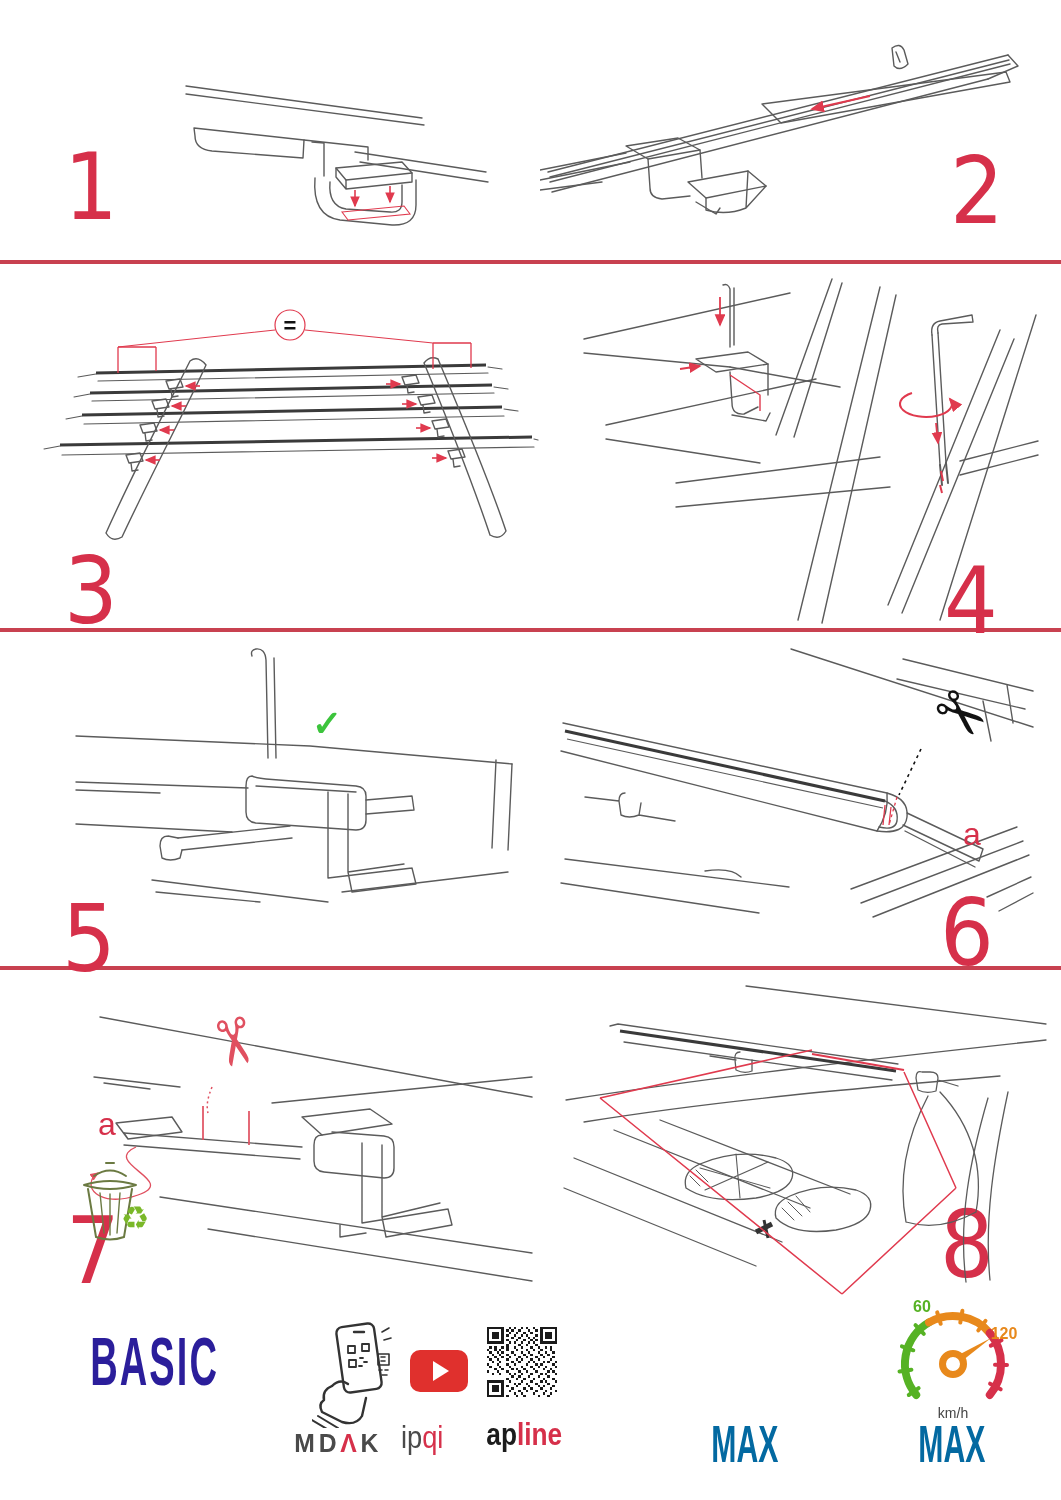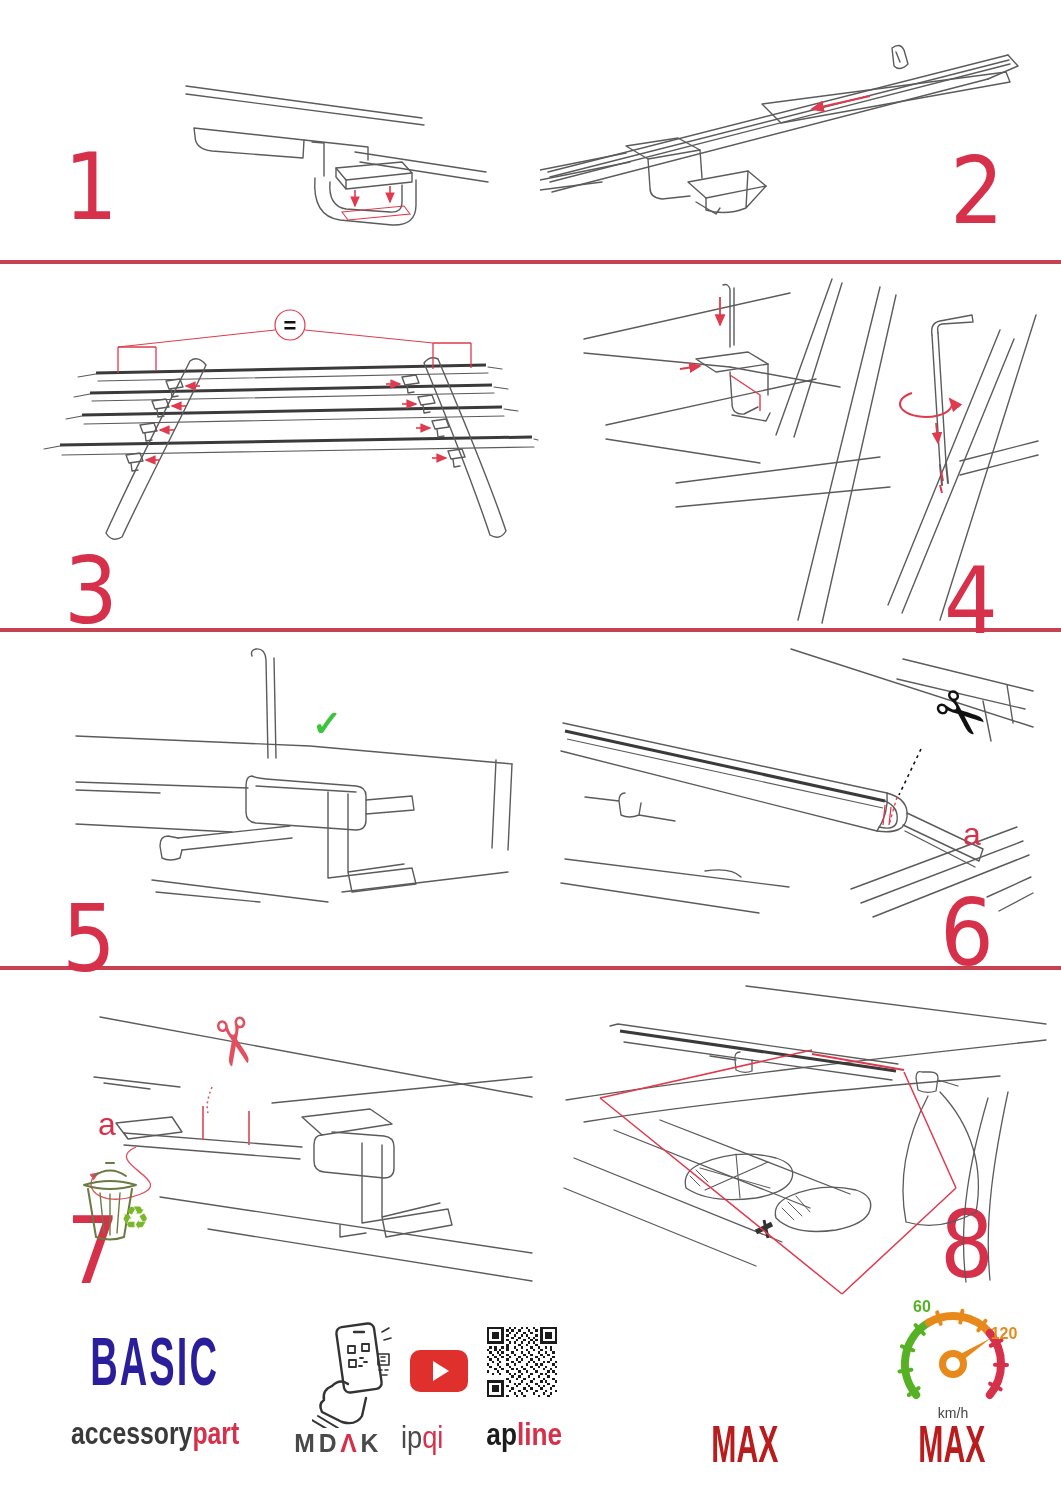--- a/index.html
+++ b/index.html
@@ -22,21 +22,21 @@
   .mdak .inner{display:inline-block;font-size:26px;font-weight:bold;letter-spacing:4px;
                color:#4a4a4a;transform:scaleX(.95);transform-origin:center;}
   .ipqi{position:absolute;left:398px;top:1420px;width:90px;text-align:left;}
   .ipqi .inner{display:inline-block;font-size:31px;color:#4a4a4a;transform:scaleX(.88);transform-origin:center;}
   .apline{position:absolute;left:478px;top:1416px;width:110px;text-align:left;white-space:nowrap;}
   .apline .inner{display:inline-block;font-size:32px;font-weight:bold;color:#1c1c1c;
                  transform:scaleX(.82);transform-origin:center;}
   .yt{position:absolute;left:410px;top:1350px;width:58px;height:42px;background:#e0302d;border-radius:10px;}
   .yt-tri{position:absolute;left:23px;top:11px;width:0;height:0;
           border-left:16px solid #fff;border-top:10px solid transparent;border-bottom:10px solid transparent;}
-  .max-label{position:absolute;width:120px;text-align:center;font-size:52px;font-weight:bold;color:#b91c1c;}
+  .max-label{position:absolute;width:120px;text-align:center;font-size:52px;font-weight:bold;color:#0369a1;}
   .max-label span{display:inline-block;transform:scaleX(.58);transform-origin:center top;}
   .icon-abs{position:absolute;text-align:right;}
   text{font-family:"Liberation Sans",sans-serif;}
 </style>
 </head>
 <body>
 
 <div class="page">
 
   <div class="divider" style="top:260px"></div>
@@ -296,23 +296,20 @@
       <path d="M204,240 L208,258" stroke="#333" stroke-width="3" fill="none"></path>
       <g stroke="#e03a4e" stroke-width="1.5" fill="none">
         <path d="M252,74 L344,90" stroke-width="2"></path>
         <path d="M252,70 L40,118 M344,92 L396,208 M40,118 L282,314 M396,208 L282,314"></path>
       </g>
     </svg>
   </div>
 
   <div class="basic-logo">
     <span>BASIC</span>
-  </div>
-  <div class="brand-line">
-    <span class="inner"><span class="c-dark">accessory</span><span class="c-red">part</span></span>
   </div>
 
   <div class="icon-abs" style="left:312px;top:1320px">
     <svg width="84" height="108" viewBox="0 0 84 108">
       <g stroke="#333" fill="none" stroke-width="2.4" stroke-linecap="round" stroke-linejoin="round">
         <rect x="28" y="5" width="38" height="66" rx="6" transform="rotate(-8 47 38)"></rect>
         <path d="M42,12 L52,12"></path>
         <g stroke-width="1.8">
           <rect x="36" y="26" width="7" height="7"></rect>
             <rect x="50" y="24" width="7" height="7"></rect>

